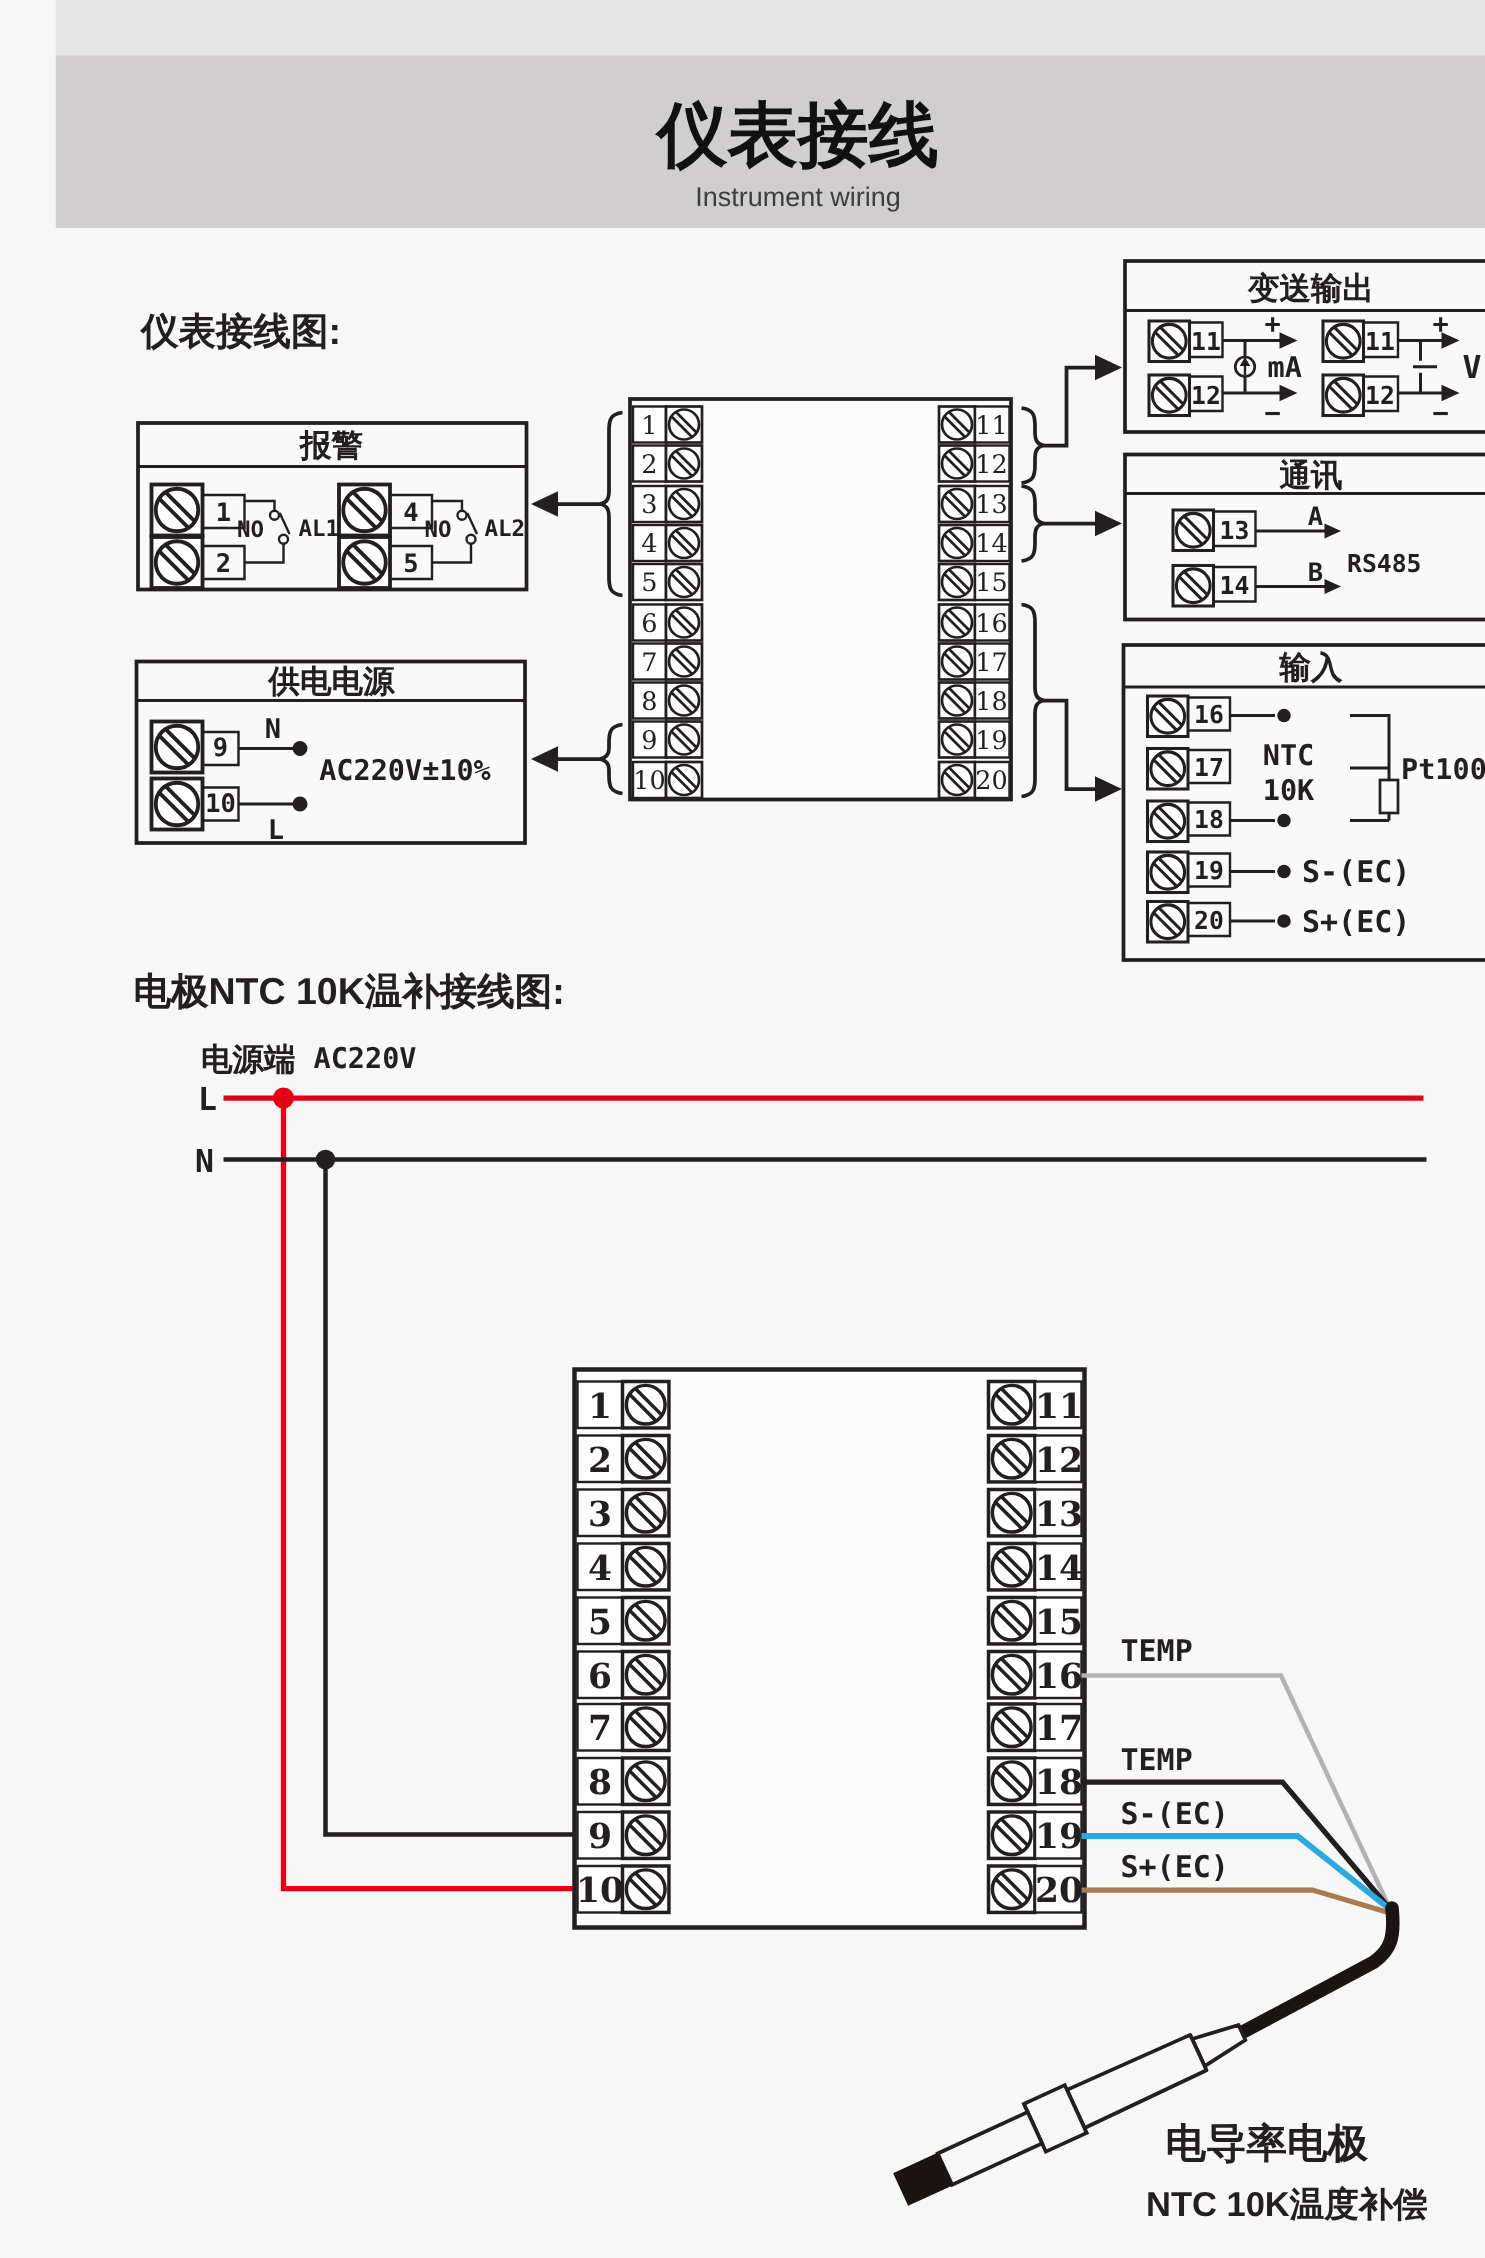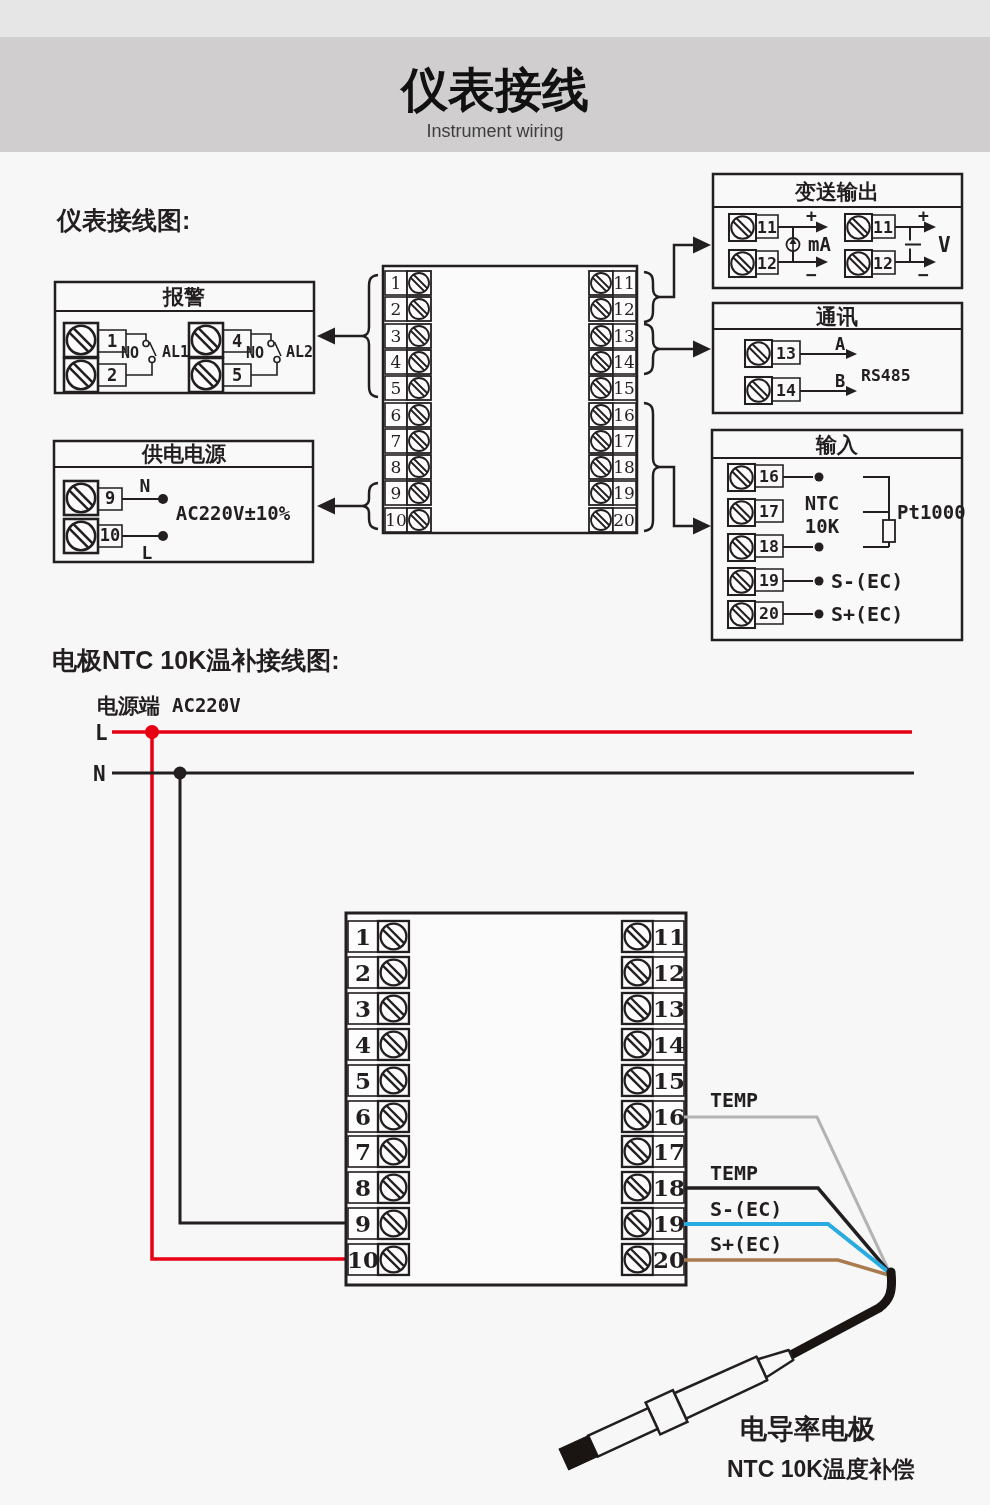--- a/index.html
+++ b/index.html
@@ -1,16 +1,16 @@
 <!DOCTYPE html>
 <html><head>
 <meta charset="utf-8">
 <style>
   html,body{margin:0;padding:0;background:#f7f7f7;}
-  .page{position:relative;width:804px;height:1505px;font-family:"Liberation Sans",sans-serif;}
+  .page{position:relative;width:804px;height:1505px;font-family:"Liberation Sans",sans-serif;padding-left:37px;}
   svg{display:block;}
   text{fill:#231f20;}
   .cjk{font-family:"Liberation Sans",sans-serif;font-weight:600;}
   .hdr{font-size:47px;font-weight:700;fill:#111;}
   .sub{font-size:18px;font-weight:400;fill:#3d3d3d;}
   .sect{font-size:25px;font-weight:700;}
   .bt{font-size:21px;}
   .mono{font-family:"DejaVu Sans Mono",monospace;font-weight:700;}
   .t17{font-size:17px;}
   .t16{font-size:16.5px;}

